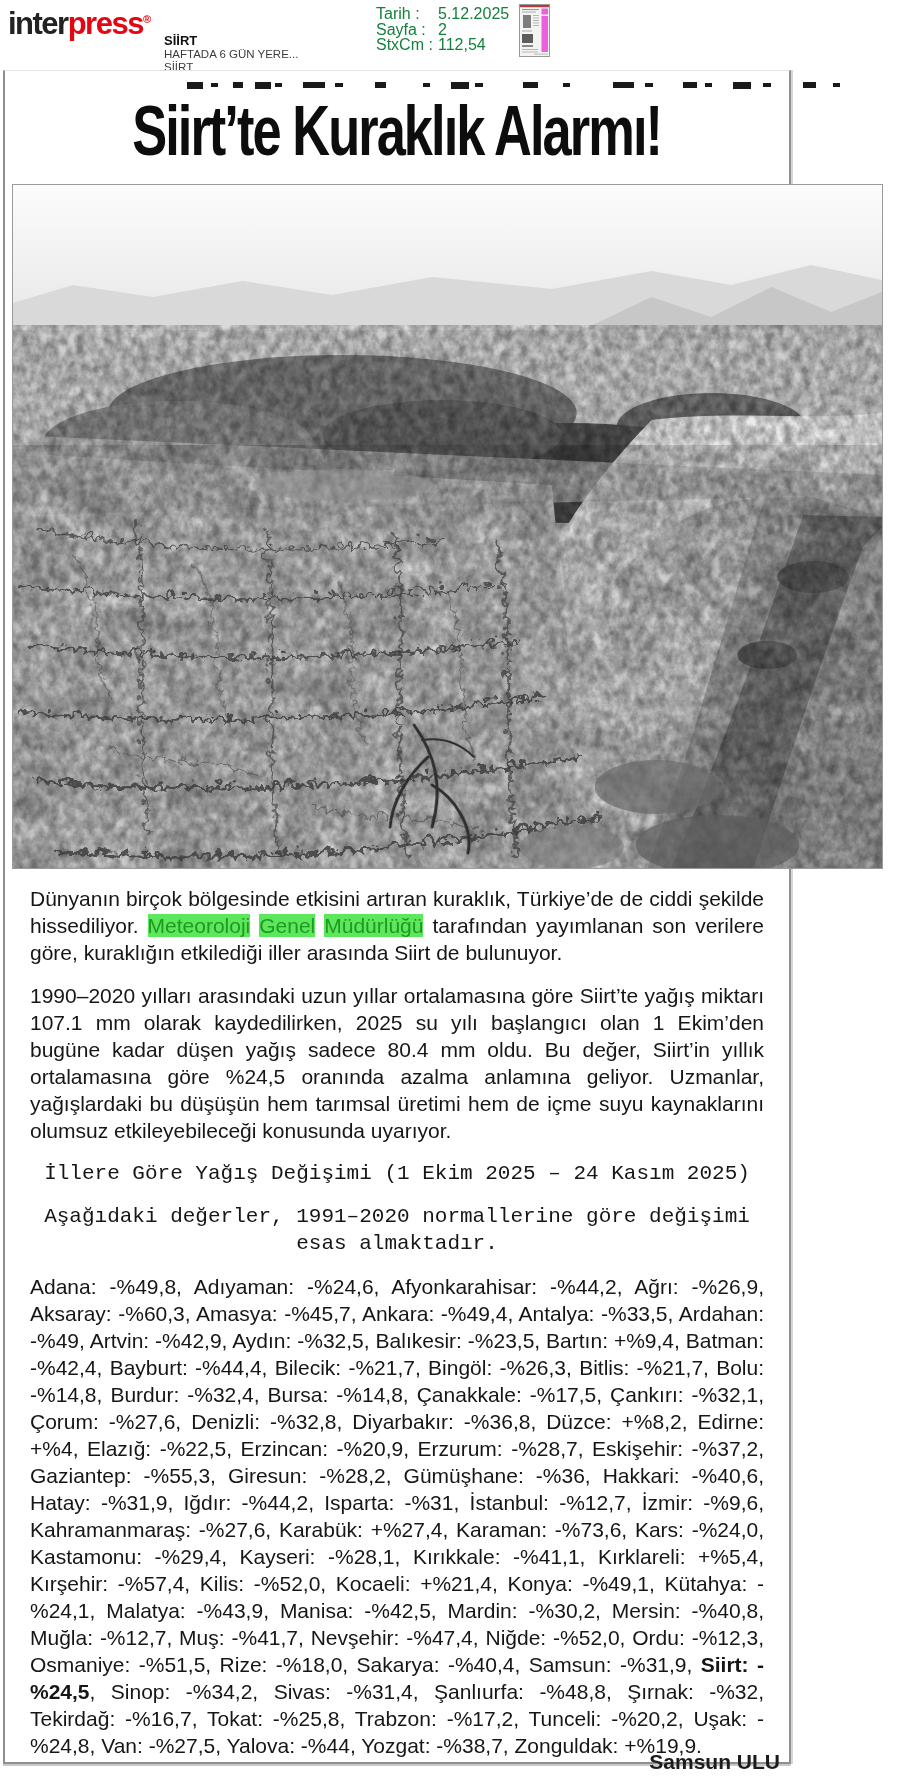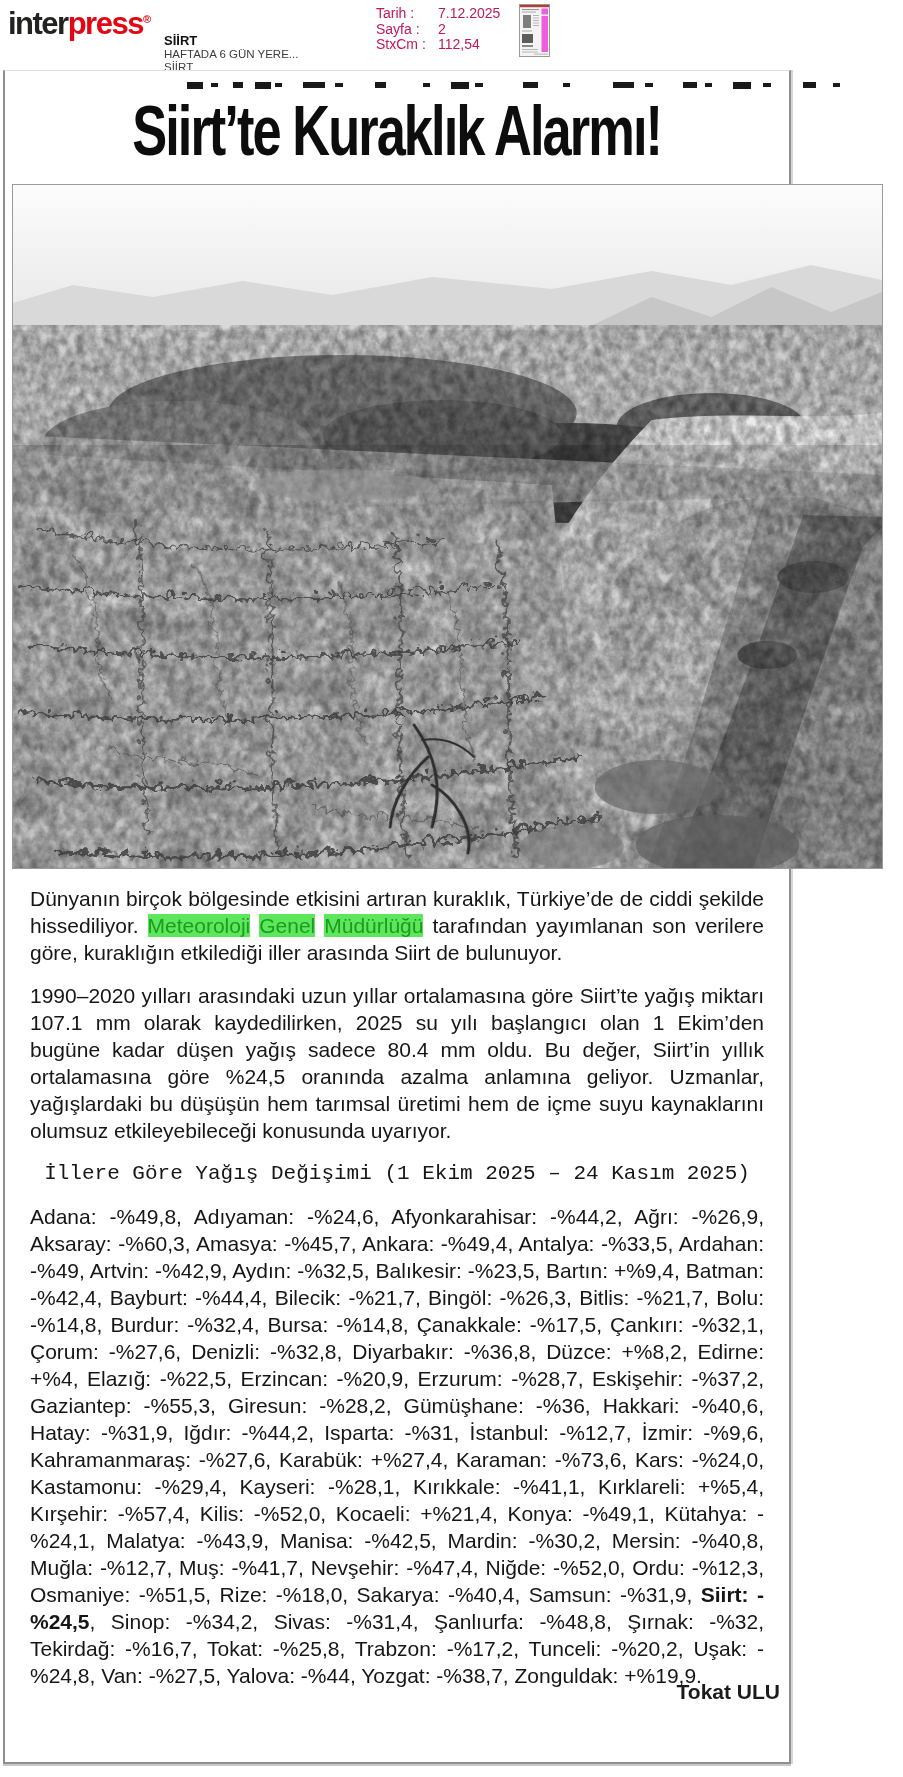--- a/index.html
+++ b/index.html
@@ -8,21 +8,21 @@
 
   
   .hdr{position:absolute;top:0;left:0;width:903px;height:66px;background:#fff;}
   .logo{position:absolute;left:8px;top:8px;font-weight:bold;font-size:31px;
         letter-spacing:-1.5px;line-height:1;}
   .logo .p1{color:#222220;}
   .logo .p2{color:#e30613;}
   .logo .mk{color:#e30613;font-size:11px;vertical-align:super;letter-spacing:0;}
   .pub{position:absolute;left:164px;top:6px;font-size:11.5px;line-height:13.5px;color:#3c3c3c;margin-top:28px;}
   .pub .nm{font-weight:bold;font-size:13px;color:#111;}
-  .meta{position:absolute;left:376px;top:6px;font-size:14px;line-height:15.5px;color:#be185d;}
+  .meta{position:absolute;left:376px;top:6px;font-size:16px;line-height:15.5px;color:#15803d;}
   .meta .row{display:flex;}
   .meta .lb{width:62px;}
   .thumb{position:absolute;left:519px;top:4px;width:29px;height:51px;border:1px solid #999;
          background:#f4f4f4;}
 
   
   .art{position:absolute;left:3px;top:70px;width:788px;height:1694px;
        background:#fff;border:2px solid #8f8f8f;border-top:1px solid #e3e3e3;
        box-shadow:0 2px 0 #c9c9c9,2px 0 0 #d6d6d6;box-sizing:border-box;}
   .frag{position:relative;height:22px;margin-top:4px;}
@@ -55,21 +55,21 @@
   <div class="pub">
     <div class="nm">SİİRT</div>
     <div>HAFTADA 6 GÜN YERE...</div>
     <div>SİİRT</div>
     <div>SİYASİ</div>
   </div>
 
   <div class="meta">
     <div class="row">
         <span class="lb">Tarih :</span>
-        <span>7.12.2025</span>
+        <span>5.12.2025</span>
       </div>
     <div class="row">
         <span class="lb">Sayfa :</span>
         <span>2</span>
       </div>
     <div class="row">
         <span class="lb">StxCm :</span>
         <span>112,54</span>
       </div>
   </div>
@@ -211,18 +211,19 @@
     <p><span>Dünyanın birçok bölgesinde etkisini artıran kuraklık, Türkiye’de de ciddi şekilde hissediliyor.</span>
       <span class="hl-green">Meteoroloji</span>
       <span class="hl-green">Genel</span>
       <span class="hl-green">Müdürlüğü</span>
       <span>tarafından yayımlanan son verilere göre, kuraklığın etkilediği iller arasında Siirt de bulunuyor.</span></p>
 
     <p>1990–2020 yılları arasındaki uzun yıllar ortalamasına göre Siirt’te yağış miktarı 107.1 mm olarak kaydedilirken, 2025 su yılı başlangıcı olan 1 Ekim’den bugüne kadar düşen yağış sadece 80.4 mm oldu. Bu değer, Siirt’in yıllık ortalamasına göre %24,5 oranında azalma anlamına geliyor. Uzmanlar, yağışlardaki bu düşüşün hem tarımsal üretimi hem de içme suyu kaynaklarını olumsuz etkileyebileceği konusunda uyarıyor.</p>
 
 
     <p class="nojust">İllere Göre Yağış Değişimi (1 Ekim 2025 – 24 Kasım 2025)</p>
+    <p class="nojust">Aşağıdaki değerler, 1991–2020 normallerine göre değişimi esas almaktadır.</p>
 
     <p><span class="city-entry">Adana: -%49,8</span>, <span class="city-entry">Adıyaman: -%24,6</span>, <span class="city-entry">Afyonkarahisar: -%44,2</span>, <span class="city-entry">Ağrı: -%26,9</span>, <span class="city-entry">Aksaray: -%60,3</span>, <span class="city-entry">Amasya: -%45,7</span>, <span class="city-entry">Ankara: -%49,4</span>, <span class="city-entry">Antalya: -%33,5</span>, <span class="city-entry">Ardahan: -%49</span>, <span class="city-entry">Artvin: -%42,9</span>, <span class="city-entry">Aydın: -%32,5</span>, <span class="city-entry">Balıkesir: -%23,5</span>, <span class="city-entry">Bartın: +%9,4</span>, <span class="city-entry">Batman: -%42,4</span>, <span class="city-entry">Bayburt: -%44,4</span>, <span class="city-entry">Bilecik: -%21,7</span>, <span class="city-entry">Bingöl: -%26,3</span>, <span class="city-entry">Bitlis: -%21,7</span>, <span class="city-entry">Bolu: -%14,8</span>, <span class="city-entry">Burdur: -%32,4</span>, <span class="city-entry">Bursa: -%14,8</span>, <span class="city-entry">Çanakkale: -%17,5</span>, <span class="city-entry">Çankırı: -%32,1</span>, <span class="city-entry">Çorum: -%27,6</span>, <span class="city-entry">Denizli: -%32,8</span>, <span class="city-entry">Diyarbakır: -%36,8</span>, <span class="city-entry">Düzce: +%8,2</span>, <span class="city-entry">Edirne: +%4</span>, <span class="city-entry">Elazığ: -%22,5</span>, <span class="city-entry">Erzincan: -%20,9</span>, <span class="city-entry">Erzurum: -%28,7</span>, <span class="city-entry">Eskişehir: -%37,2</span>, <span class="city-entry">Gaziantep: -%55,3</span>, <span class="city-entry">Giresun: -%28,2</span>, <span class="city-entry">Gümüşhane: -%36</span>, <span class="city-entry">Hakkari: -%40,6</span>, <span class="city-entry">Hatay: -%31,9</span>, <span class="city-entry">Iğdır: -%44,2</span>, <span class="city-entry">Isparta: -%31</span>, <span class="city-entry">İstanbul: -%12,7</span>, <span class="city-entry">İzmir: -%9,6</span>, <span class="city-entry">Kahramanmaraş: -%27,6</span>, <span class="city-entry">Karabük: +%27,4</span>, <span class="city-entry">Karaman: -%73,6</span>, <span class="city-entry">Kars: -%24,0</span>, <span class="city-entry">Kastamonu: -%29,4</span>, <span class="city-entry">Kayseri: -%28,1</span>, <span class="city-entry">Kırıkkale: -%41,1</span>, <span class="city-entry">Kırklareli: +%5,4</span>, <span class="city-entry">Kırşehir: -%57,4</span>, <span class="city-entry">Kilis: -%52,0</span>, <span class="city-entry">Kocaeli: +%21,4</span>, <span class="city-entry">Konya: -%49,1</span>, <span class="city-entry">Kütahya: -%24,1</span>, <span class="city-entry">Malatya: -%43,9</span>, <span class="city-entry">Manisa: -%42,5</span>, <span class="city-entry">Mardin: -%30,2</span>, <span class="city-entry">Mersin: -%40,8</span>, <span class="city-entry">Muğla: -%12,7</span>, <span class="city-entry">Muş: -%41,7</span>, <span class="city-entry">Nevşehir: -%47,4</span>, <span class="city-entry">Niğde: -%52,0</span>, <span class="city-entry">Ordu: -%12,3</span>, <span class="city-entry">Osmaniye: -%51,5</span>, <span class="city-entry">Rize: -%18,0</span>, <span class="city-entry">Sakarya: -%40,4</span>, <span class="city-entry">Samsun: -%31,9</span>, <span class="city-entry bold">Siirt: -%24,5</span>, <span class="city-entry">Sinop: -%34,2</span>, <span class="city-entry">Sivas: -%31,4</span>, <span class="city-entry">Şanlıurfa: -%48,8</span>, <span class="city-entry">Şırnak: -%32</span>, <span class="city-entry">Tekirdağ: -%16,7</span>, <span class="city-entry">Tokat: -%25,8</span>, <span class="city-entry">Trabzon: -%17,2</span>, <span class="city-entry">Tunceli: -%20,2</span>, <span class="city-entry">Uşak: -%24,8</span>, <span class="city-entry">Van: -%27,5</span>, <span class="city-entry">Yalova: -%44</span>, <span class="city-entry">Yozgat: -%38,7</span>, <span class="city-entry">Zonguldak: +%19,9</span>.</p>
   </div>
 
-  <div class="byline">Tokat ULU</div>
+  <div class="byline">Samsun ULU</div>
 </div>
 
 </body></html>

